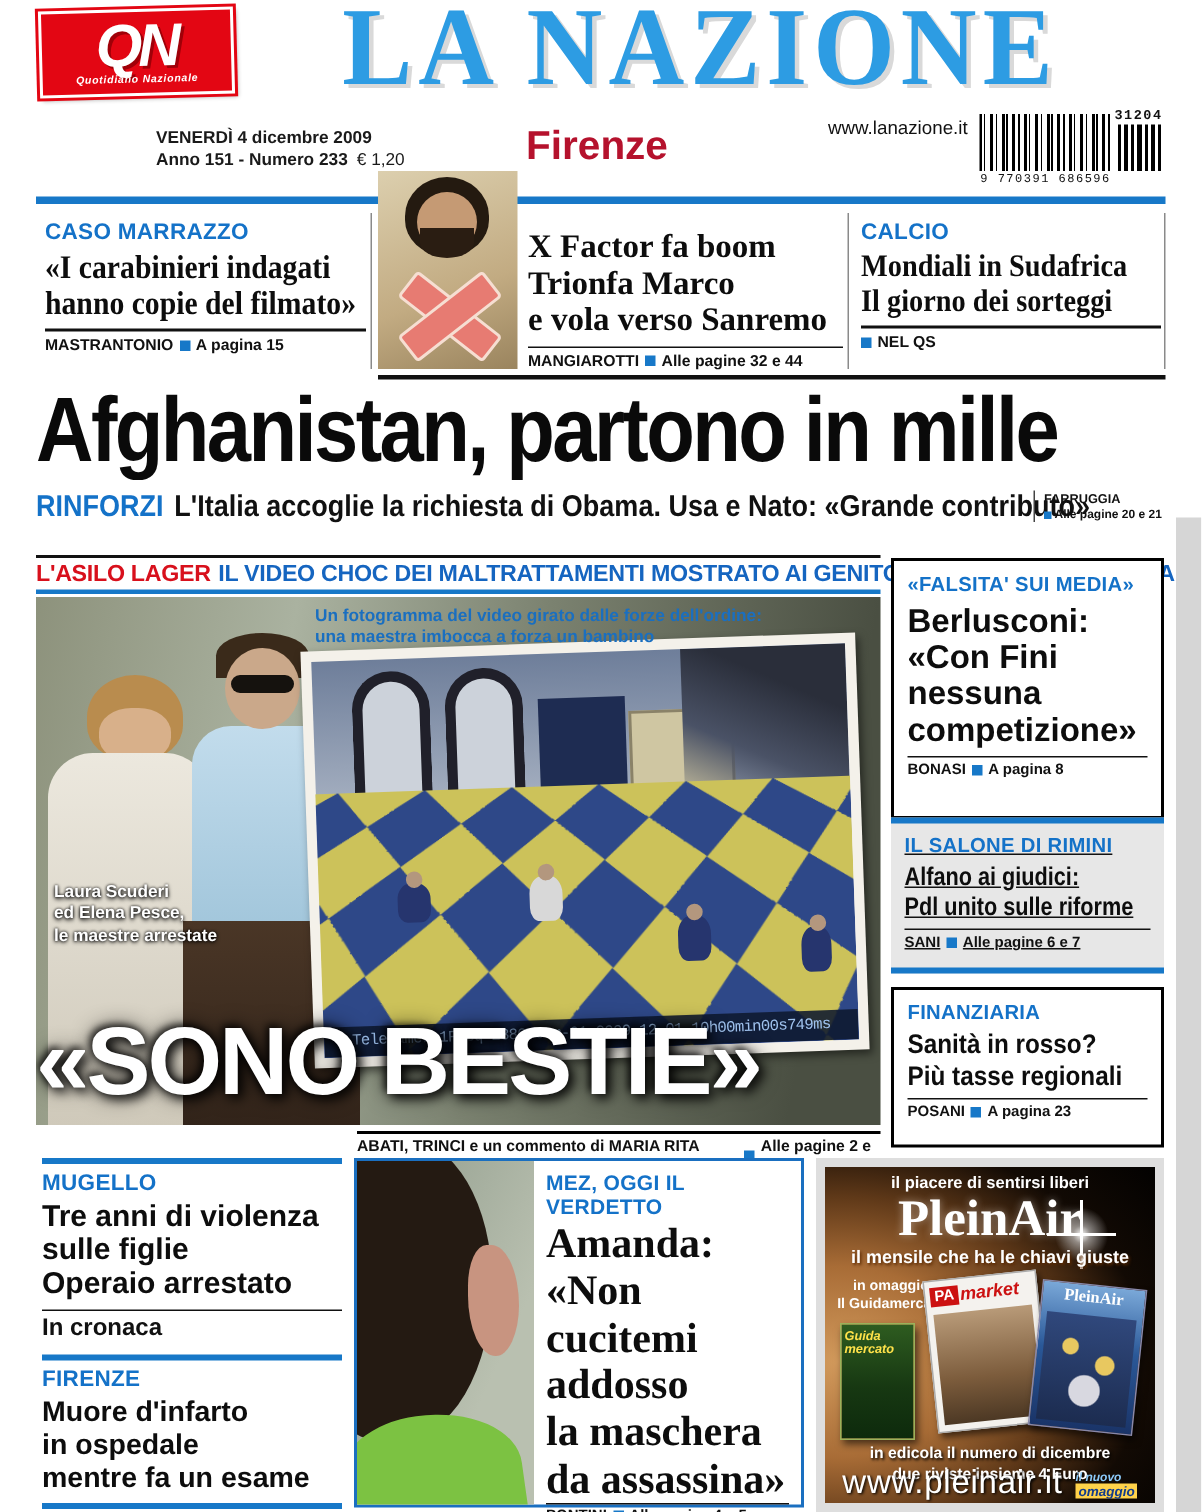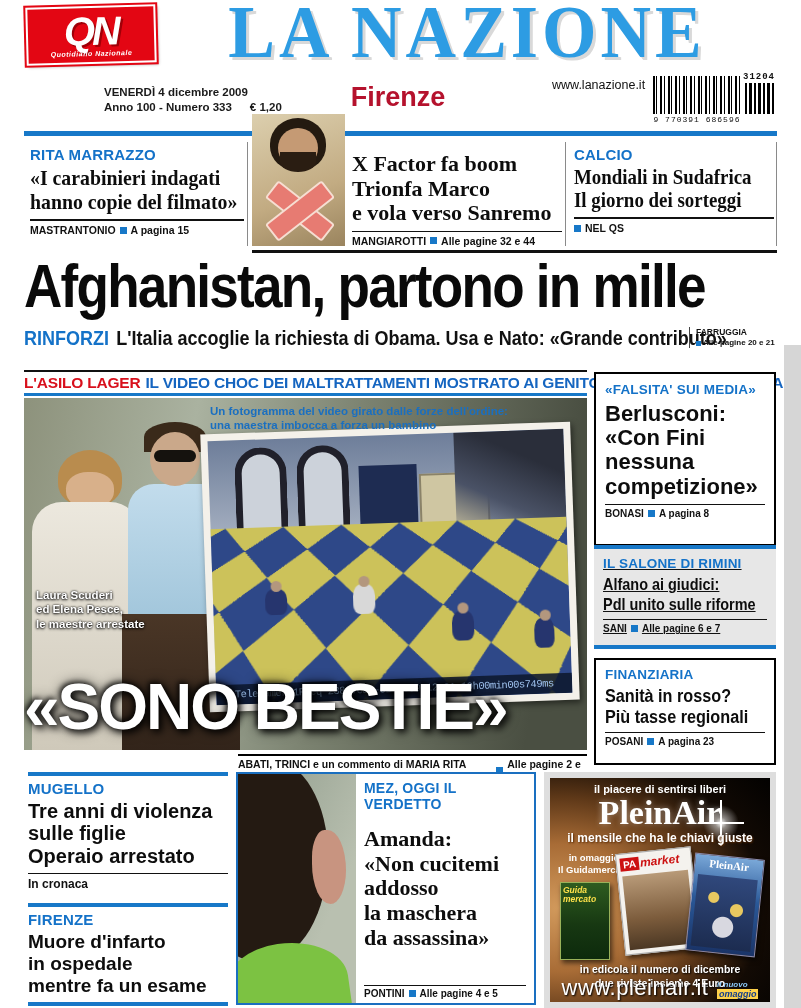--- a/index.html
+++ b/index.html
@@ -15,21 +15,21 @@
   
   .qn-logo{position:absolute;left:26px;top:6px;width:130px;height:58px;background:var(--qn-red);
     border:2px solid #fff;box-shadow:0 0 0 2px var(--qn-red),2px 2px 3px rgba(0,0,0,.3);
     transform:rotate(-1.5deg);display:flex;flex-direction:column;align-items:center;justify-content:center;}
   .qn-letters{font:italic 900 40px "Liberation Sans",sans-serif;color:#fff;letter-spacing:-3px;line-height:.9;text-shadow:2px 2px 0 #a00008;}
   .qn-sub{font:italic bold 7px "Liberation Sans",sans-serif;color:#fff;margin-top:1px;letter-spacing:.5px;}
   .masthead-title{position:absolute;left:158px;top:-10px;width:618px;text-align:center;
     font:bold 70px "Liberation Serif",serif;color:var(--masthead-blue);letter-spacing:4px;
     text-shadow:3px 3px 0 #d9d9d9;transform:scaleY(1.06);transform-origin:top;}
   .dateline{position:absolute;left:104px;top:85px;font-size:11.5px;font-weight:bold;color:#1a1a1a;line-height:1.3;}
-  .price{font-weight:700;margin-left:18px;}
+  .price{font-weight:400;margin-left:6px;}
   .edition-label{position:absolute;left:318px;top:82px;width:160px;text-align:center;
     font:900 27px "Liberation Sans",sans-serif;color:var(--edition-red);}
   .website-url{position:absolute;left:552px;top:78px;font-size:12.5px;color:#111;}
   .barcode{position:absolute;left:653px;top:72px;width:124px;height:52px;}
   .bc-num{position:absolute;right:2px;top:0;font:bold 9px "Liberation Mono",monospace;letter-spacing:1px;}
   .bc-bars{position:absolute;left:0;top:4px;width:88px;height:38px;
     background:repeating-linear-gradient(90deg,#000 0 2px,#fff 2px 3px,#000 3px 4px,#fff 4px 7px,#000 7px 9px,#fff 9px 11px,#000 11px 12px,#fff 12px 15px);}
   .bc-bars2{position:absolute;right:2px;top:11px;width:30px;height:31px;
     background:repeating-linear-gradient(90deg,#000 0 2px,#fff 2px 4px,#000 4px 7px,#fff 7px 9px);}
   .bc-digits{position:absolute;left:0;top:43px;width:88px;font:8px "Liberation Mono",monospace;letter-spacing:1px;text-align:center;background:#fff;}
@@ -135,33 +135,33 @@
   .rbox .thinrule{border-top:1.5px solid #111;}
   .rbox .byline{font-size:10px;}
 
   
   .blbox{position:absolute;left:28px;width:200px;border-top:4px solid var(--rule-blue);padding-top:4px;}
   .box-mugello{top:772px;}
   .box-mugello .headline-sans{font-size:20px;line-height:1.12;margin-top:3px;}
   .box-firenze{top:903px;}
   .box-firenze .headline-sans{font-size:19px;line-height:1.15;margin-top:3px;}
   .blbox .thinrule{border-top:1.5px solid #111;margin-top:6px;}
-  .blbox .byline{font-size:12px;font-weight:bold;}
+  .blbox .byline{font-size:16px;font-weight:bold;}
   .bl-bottomrule{position:absolute;left:28px;top:1002px;width:200px;height:4px;background:var(--rule-blue);}
 
   .amanda-box{position:absolute;left:236px;top:772px;width:300px;height:233px;border:2px solid #1a6fc0;
     display:flex;background:#fff;}
   .amanda-photo{position:relative;width:118px;height:100%;flex:0 0 auto;overflow:hidden;
     background:linear-gradient(115deg,#8e9a8a,#b9c0b0 70%);}
   .am-hair{position:absolute;left:-28px;top:-14px;width:118px;height:200px;background:#241a12;border-radius:0 55% 60% 40%;}
   .am-face{position:absolute;left:74px;top:56px;width:34px;height:74px;background:#c89480;border-radius:40% 60% 50% 60%;}
   .am-green{position:absolute;left:-10px;bottom:-14px;width:120px;height:74px;background:#7cc242;border-radius:50% 60% 0 0;transform:rotate(-8deg);}
   .amanda-text{position:relative;padding:6px 8px 4px;display:flex;flex-direction:column;width:100%;border-radius:12px;}
   .amanda-text .kicker{font-size:14px;}
-  .amanda-text .headline-serif{font-size:22px;line-height:1.12;margin-top:15px;}
+  .amanda-text .headline-serif{font-size:28px;line-height:1.12;margin-top:2px;}
   .amanda-byline{margin-top:auto;border-top:1.5px solid #111;padding-top:2px;font-size:10px;}
 
   
   .ad{position:absolute;left:544px;top:772px;width:232px;height:236px;background:#dedede;padding:6px;}
   .ad-inner{position:relative;width:100%;height:100%;background:
     radial-gradient(130% 95% at 4% 58%,#d29a5c 0%,#a86c36 30%,#5e3818 52%,#120a04 72%,#000 100%);
     overflow:hidden;color:#fff;}
   .ad-star{position:absolute;right:26px;top:22px;width:46px;height:46px;
     background:radial-gradient(circle,#fff 0%,rgba(255,255,255,.5) 18%,transparent 55%);}
   .ad-star::before,.ad-star::after{content:"";position:absolute;left:50%;top:50%;background:#fff;}
@@ -204,35 +204,35 @@
 <div class="page">
 
   <div class="qn-logo">
     <div class="qn-letters">QN</div>
     <div class="qn-sub">Quotidiano Nazionale</div>
   </div>
   <div class="masthead-title">LA NAZIONE</div>
   <div class="dateline">
     <div>VENERDÌ 4 dicembre 2009</div>
     <div>
-      <span>Anno 100 - Numero 333</span><span class="price">€ 1,20</span>
+      <span>Anno 151 - Numero 233</span><span class="price">€ 1,20</span>
     </div>
   </div>
   <div class="edition-label">Firenze</div>
   <div class="website-url">www.lanazione.it</div>
   <div class="barcode">
     <span class="bc-num">31204</span>
     <div class="bc-bars"></div>
     <div class="bc-bars2"></div>
     <div class="bc-digits">9 770391 686596</div>
   </div>
   <div class="masthead-rule"></div>
 
   <article class="art-marrazzo">
-    <div class="kicker">RITA MARRAZZO</div>
+    <div class="kicker">CASO MARRAZZO</div>
     <h2 class="headline-serif pre cx90" style="font-size:22px;line-height:1.1;margin-top:3px;">«I carabinieri indagati
 hanno copie del filmato»</h2>
     <div class="thinrule"></div>
     <div class="byline">
       <span>MASTRANTONIO</span>
       <span class="bullet"></span>
       <span>A pagina 15</span>
     </div>
   </article>
   <div class="vdiv" style="left:247px;"></div>

